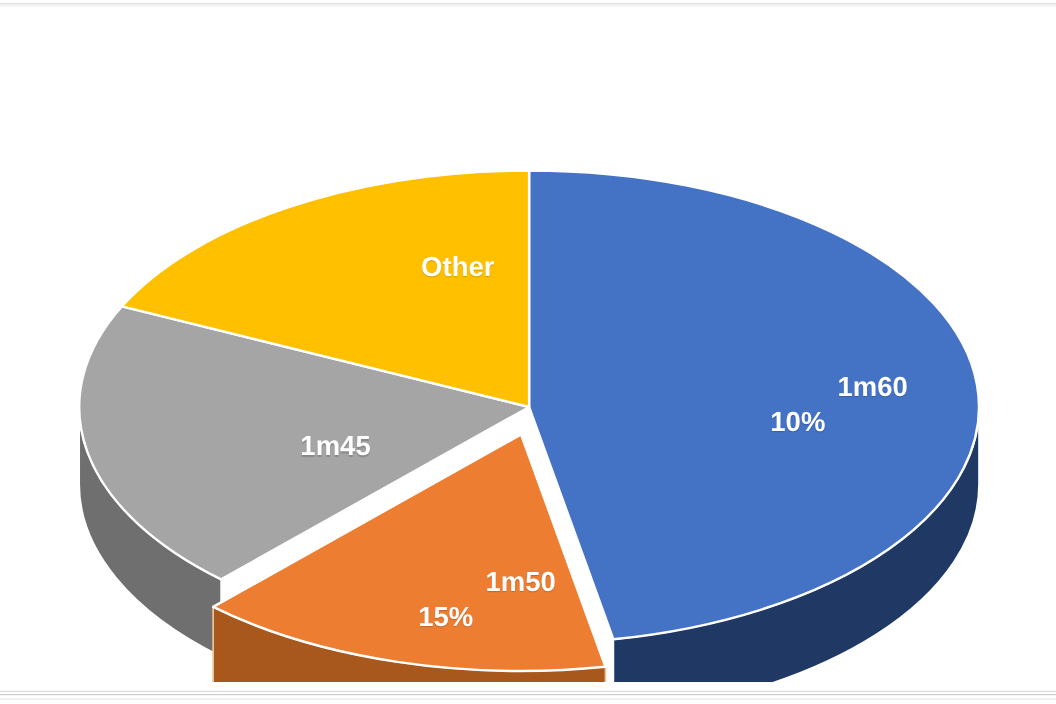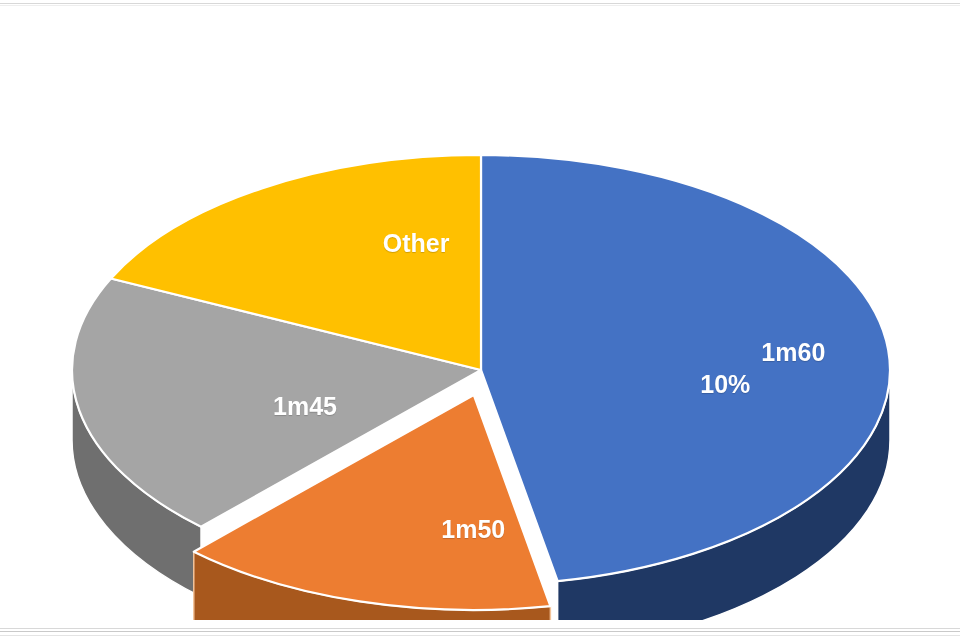--- a/index.html
+++ b/index.html
@@ -109,20 +109,21 @@
         <path d="M 481,290 L 110.92573554139784,198.45745231350958 A 409,215 0 0 1 480.9999999999999,75 Z" fill="#FFC000" stroke="#ffffff" stroke-width="2.2" stroke-linejoin="round"></path>
       </svg>
 
     <div class="slice-label" id="label-1m60" style="left: 625.311px; top: 243.86px; width: 200px; margin-top: 12px;">
       <span class="lbl-name">1m60</span>
       <span class="lbl-val">10%</span>
     </div>
 
     <div class="slice-label" id="label-1m50" style="left: 305.282px; top: 404.846px; width: 200px;">
       <span class="lbl-name">1m50</span>
+      <span class="lbl-val">15%</span>
     </div>
 
     <div class="slice-label" id="label-1m45" style="left: 137px; top: 280.172px; width: 200px; margin-top: 30px;">
       <span class="lbl-name">1m45</span>
     </div>
 
     <div class="slice-label" id="label-other" style="left: 249.508px; top: 147.082px; width: 200px;">
       <span class="lbl-name">Other</span>
     </div>
 

